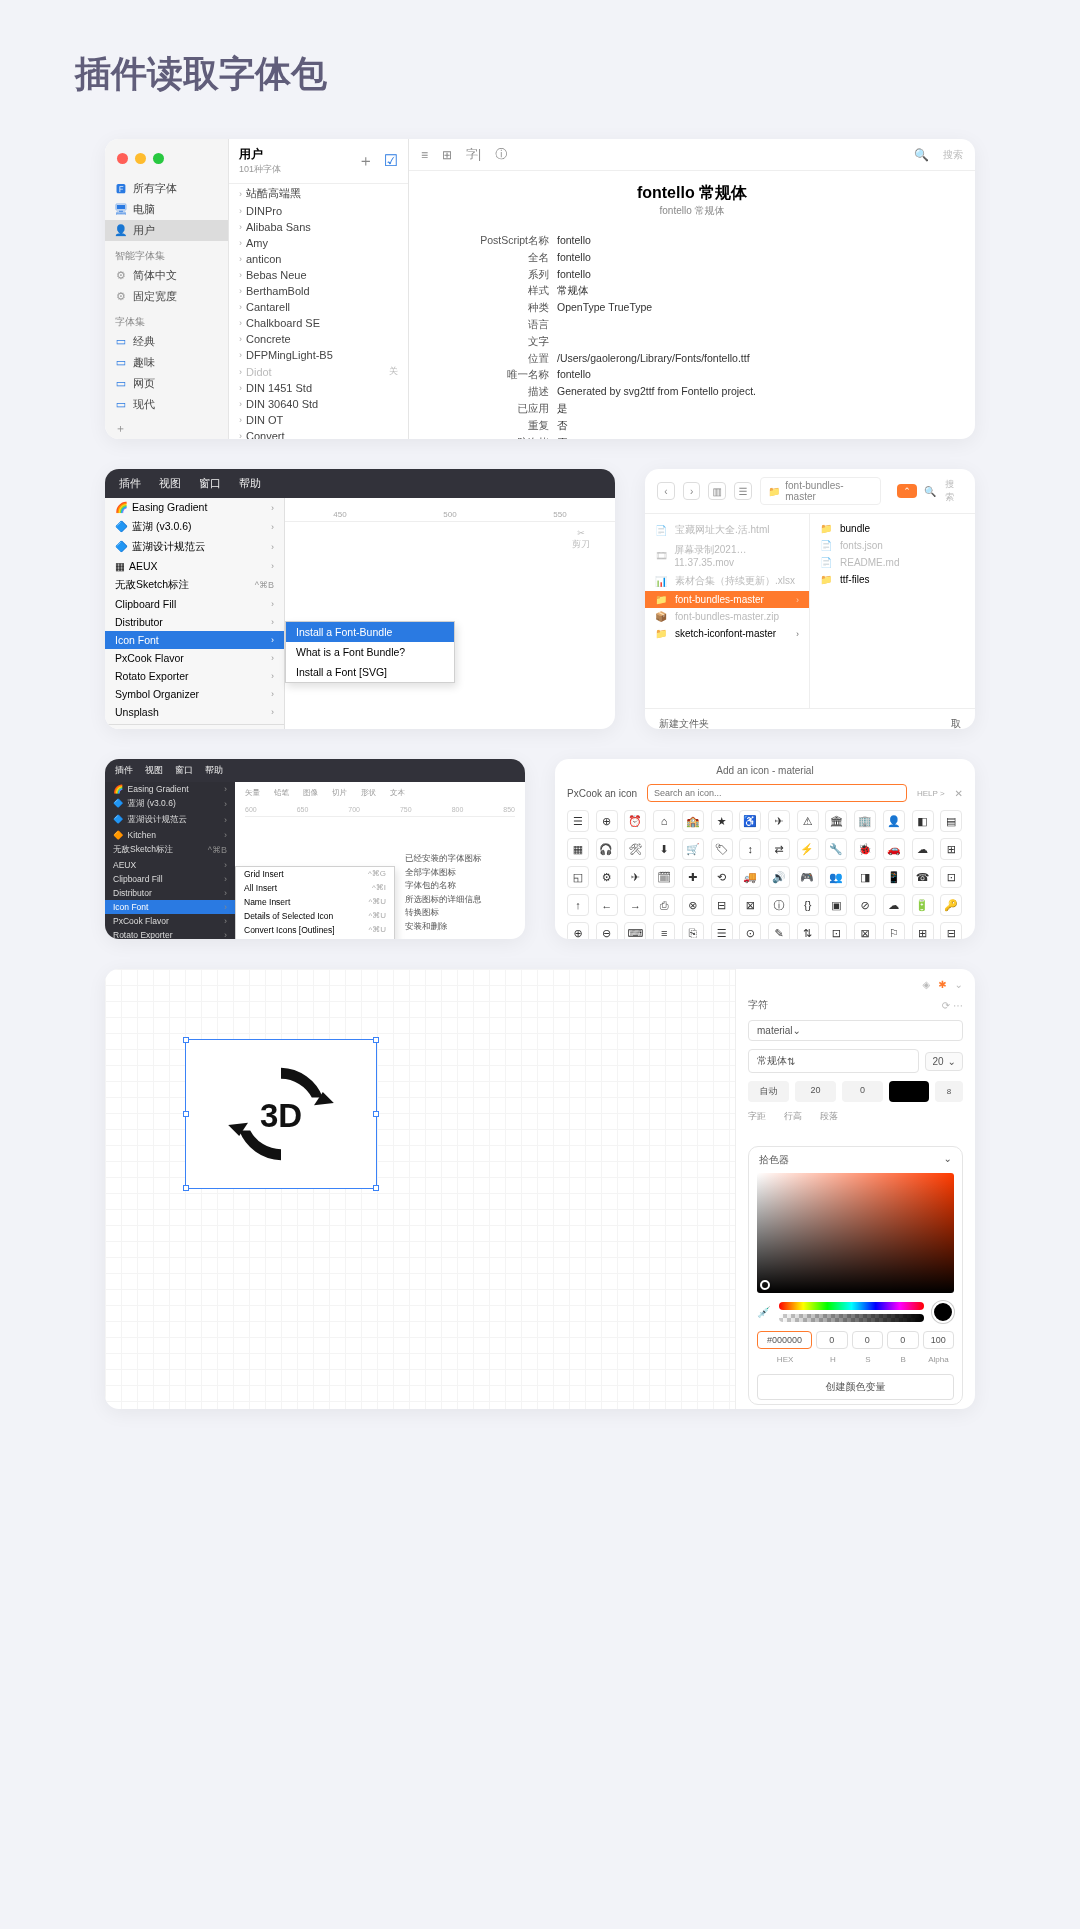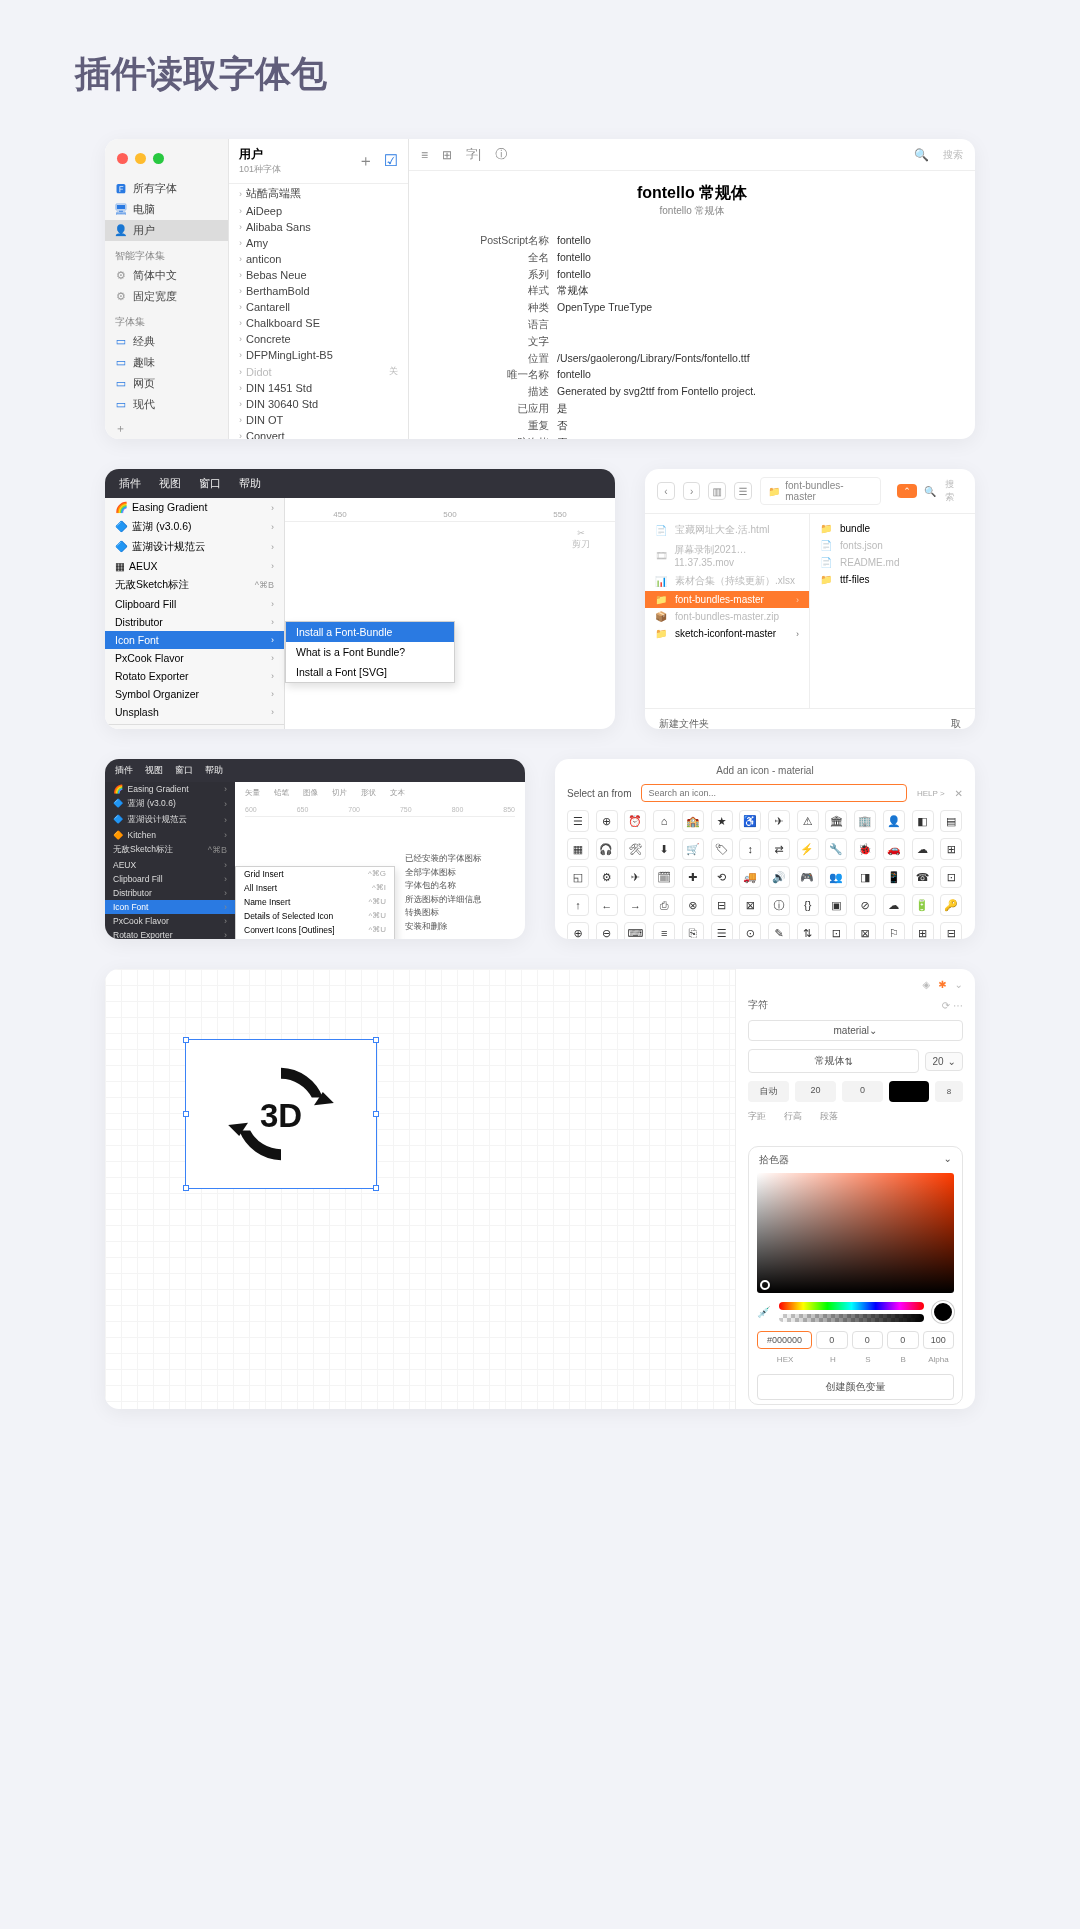--- a/index.html
+++ b/index.html
@@ -113,21 +113,21 @@
 .sk-art .handle { position:absolute; width:6px; height:6px; background:#fff; border:1px solid #3a82f7; }
 .sk-art .h-tl{top:-3px;left:-3px}.sk-art .h-tr{top:-3px;right:-3px}.sk-art .h-bl{bottom:-3px;left:-3px}.sk-art .h-br{bottom:-3px;right:-3px}
 .sk-art .h-ml{top:50%;left:-3px;transform:translateY(-50%)}.sk-art .h-mr{top:50%;right:-3px;transform:translateY(-50%)}
 .sk-art svg { width: 110px; height: 110px; }
 
 .sk-inspect { width: 240px; border-left: 1px solid #eee; font-size: 10px; color: #555; padding: 10px 12px; display:flex; flex-direction:column; gap:8px; }
 .sk-topline { display:flex; justify-content:flex-end; gap:8px; color:#bbb; align-items:center; }
 .sk-topline .gear { color:#ff7a2d; }
 .sk-row { display: flex; align-items: center; gap: 6px; }
 .sk-row.sb { justify-content:space-between; }
-.sk-sel { flex: 1; border: 1px solid #e3e3e3; border-radius: 4px; padding: 4px 0; display: flex; justify-content: center; align-items: center; background:#fff; }
+.sk-sel { flex: 1; border: 1px solid #e3e3e3; border-radius: 4px; padding: 4px 8px; display: flex; justify-content: flex-start; align-items: center; background:#fff; }
 .sk-small-sel { border: 1px solid #e3e3e3; border-radius: 4px; padding: 3px 6px; display:flex; align-items:center; gap:4px; background:#fafafa; }
 .sk-tabs { display:flex; gap:18px; font-size:9px; color:#999; }
 .sk-numrow { display:flex; gap:6px; }
 .sk-numrow .nbox { flex:1; background:#f3f3f3; border-radius:4px; padding:4px 0; text-align:center; font-size:9px; }
 .sk-numrow .swatch { width:40px; background:#000; border-radius:4px; }
 .sk-numrow .pctbox { width:28px; background:#f3f3f3; border-radius:4px; display:flex; align-items:center; justify-content:center; font-size:8px; }
 
 .sk-color-pop { border: 1px solid #e5e5e5; border-radius: 10px; margin-top: 15px; }
 .sk-color-pop .hdr { display:flex; justify-content:space-between; padding:6px 10px; font-size:10px; }
 .sk-grad { height: 120px; background: linear-gradient(to bottom, rgba(0,0,0,0) 0%, #000 100%), linear-gradient(to right, #fff 0%, #ff3b00 100%); position: relative; margin: 0 8px; border-radius:3px; }
@@ -210,21 +210,21 @@
         <span style="color:#2a7ae2">☑</span>
       </div>
     </div>
     <div class="fb-list-body" id="fb-fonts">
         <div class="fb-font-item">
           <span class="chev">›</span>
           <span>站酷高端黑</span>
         </div>
         <div class="fb-font-item">
           <span class="chev">›</span>
-          <span>AiDeep</span>
+          <span>DINPro</span>
         </div>
         <div class="fb-font-item">
           <span class="chev">›</span>
           <span>Alibaba Sans</span>
         </div>
         <div class="fb-font-item">
           <span class="chev">›</span>
           <span>Amy</span>
         </div>
         <div class="fb-font-item">
@@ -602,21 +602,21 @@
           <div>所选图标的详细信息</div>
           <div>转换图标</div>
           <div>安装和删除</div>
         </div>
     </div>
   </div>
 
   <div class="card icon-picker">
     <div class="ip-hdr">Add an icon - material</div>
     <div class="ip-bar">
-      <span class="lbl">Select an from</span>
+      <span class="lbl">PxCook an icon</span>
       <input placeholder="Search an icon..." style="">
       <span class="help">HELP &gt;</span>
       <span class="close">✕</span>
     </div>
     <div class="ip-grid" id="ip-grid">
         <div class="ip-cell">☰</div>
         <div class="ip-cell">⊕</div>
         <div class="ip-cell">⏰</div>
         <div class="ip-cell">⌂</div>
         <div class="ip-cell">🏫</div>

